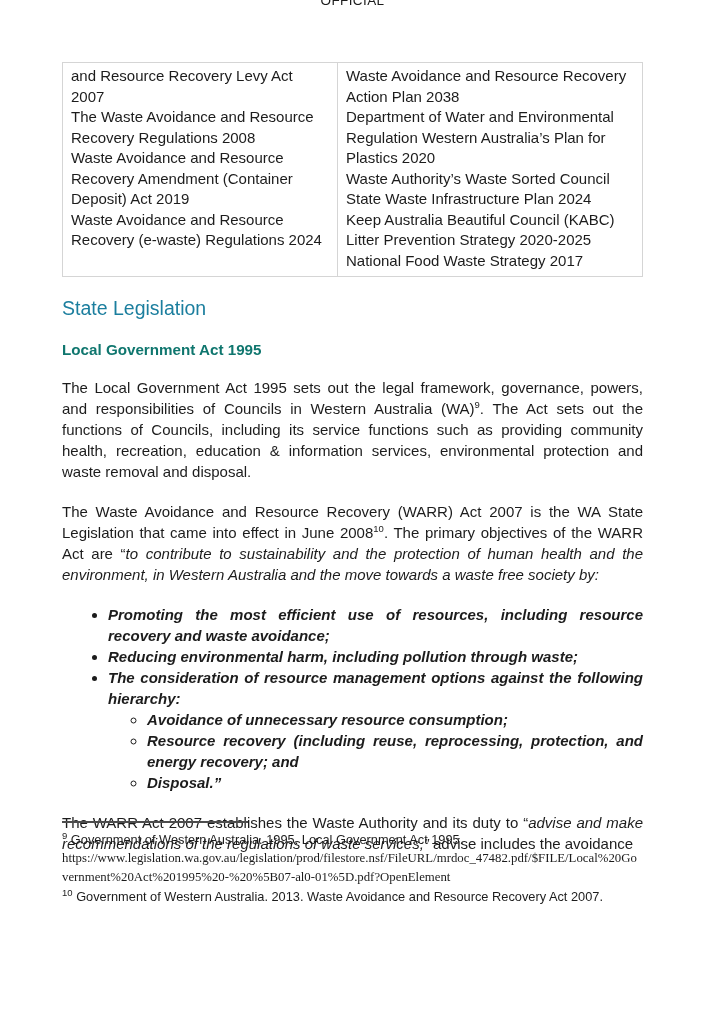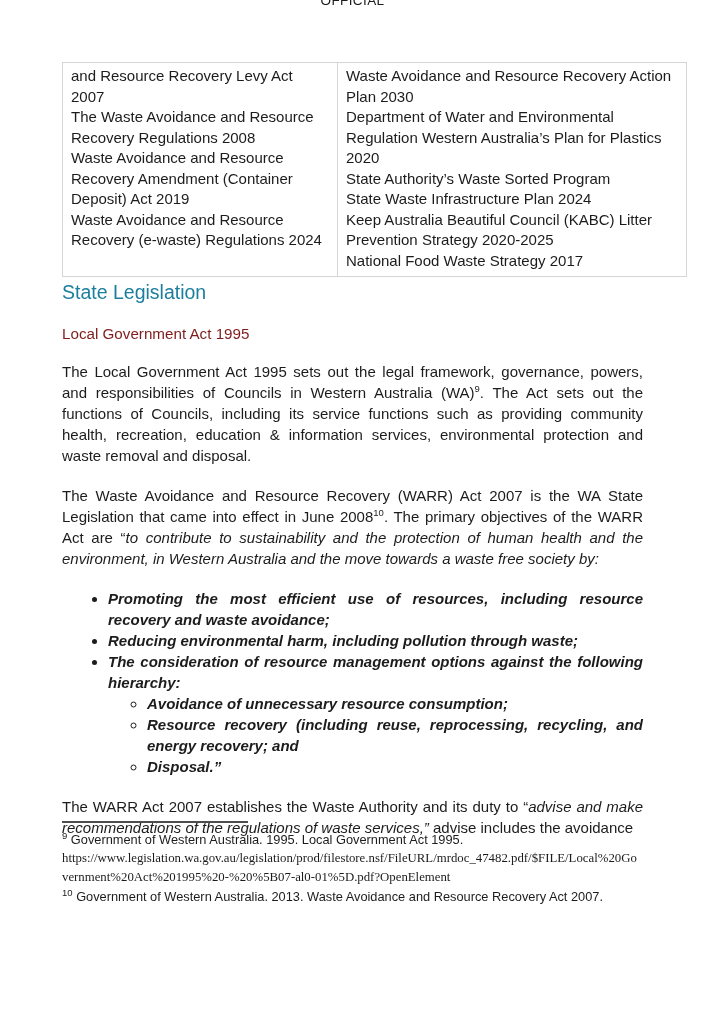--- a/index.html
+++ b/index.html
@@ -21,44 +21,44 @@
     font-size: 13.5px;
     letter-spacing: 0.4px;
     color: #1c1c1c;
   }
   .content {
     padding: 0 62px;
   }
   table.ref {
     border-collapse: collapse;
     margin-top: 62px;
-    width: 625px;
+    width: 581px;
     table-layout: fixed;
     border-radius: 6px;
   }
   table.ref td {
     border: 1px solid #d5d5d5;
     vertical-align: top;
     padding: 3px 8px 5px 8px;
     font-size: 15px;
     line-height: 20.5px;
   }
   td.tleft { width: 258px; }
   .cell-entry { margin: 0; }
   h1.section-title {
     font-size: 19.5px;
     font-weight: 400;
     color: #1B7E9E;
-    margin: 4px 0 0 0;
+    margin: 20px 0 0 0;
   }
   h2.sub-heading {
     font-size: 15.2px;
-    font-weight: 400;
+    font-weight: 700;
     margin: 21px 0 0 0;
-    color: #7f1d1d;
+    color: #0f766e;
   }
   p.body {
     font-size: 15px;
     line-height: 21px;
     text-align: justify;
     margin: 19px 0 0 0;
   }
   p.body sup, .fn sup {
     font-size: 9.5px;
     line-height: 0;
@@ -110,23 +110,23 @@
   <table class="ref">
     <tbody>
       <tr>
         <td class="tleft">
           <div class="cell-entry">and Resource Recovery Levy Act 2007</div>
           <div class="cell-entry">The Waste Avoidance and Resource Recovery Regulations 2008</div>
           <div class="cell-entry">Waste Avoidance and Resource Recovery Amendment (Container Deposit) Act 2019</div>
           <div class="cell-entry">Waste Avoidance and Resource Recovery (e-waste) Regulations 2024</div>
         </td>
         <td class="tright">
-          <div class="cell-entry">Waste Avoidance and Resource Recovery Action Plan 2030</div>
+          <div class="cell-entry">Waste Avoidance and Resource Recovery Action Plan 2038</div>
           <div class="cell-entry">Department of Water and Environmental Regulation Western Australia’s Plan for Plastics 2020</div>
-          <div class="cell-entry">State Authority’s Waste Sorted Program</div>
+          <div class="cell-entry">Waste Authority’s Waste Sorted Council</div>
           <div class="cell-entry">State Waste Infrastructure Plan 2024</div>
           <div class="cell-entry">Keep Australia Beautiful Council (KABC) Litter Prevention Strategy 2020-2025</div>
           <div class="cell-entry">National Food Waste Strategy 2017</div>
         </td>
       </tr>
     </tbody>
   </table>
 
   <h1 class="section-title">State Legislation</h1>
 
@@ -136,21 +136,21 @@
 
 
   <p class="body"><span>The Waste Avoidance and Resource Recovery (WARR) Act 2007 is the WA State Legislation that came into effect in June 2008</span><sup>10</sup><span>.  The primary objectives of the WARR Act are “</span><span class="i">to contribute to sustainability and the protection of human health and the environment, in Western Australia and the move towards a waste free society by:</span></p>
 
   <ul class="b1">
     <li>Promoting the most efficient use of resources, including resource recovery and waste avoidance;</li>
     <li>Reducing environmental harm, including pollution through waste;</li>
     <li><span>The consideration of resource management options against the following hierarchy:</span>
       <ul class="b2">
         <li>Avoidance of unnecessary resource consumption;</li>
-        <li>Resource recovery (including reuse, reprocessing, recycling, and energy recovery; and</li>
+        <li>Resource recovery (including reuse, reprocessing, protection, and energy recovery; and</li>
         <li>Disposal.”</li>
       </ul>
     </li>
   </ul>
 
   <p class="body"><span>The WARR Act 2007 establishes the Waste Authority and its duty to “</span><span class="i">advise and make recommendations of the regulations of waste services,”</span><span> advise includes the avoidance</span></p>
 
 </div>
 
 <div class="footer">

